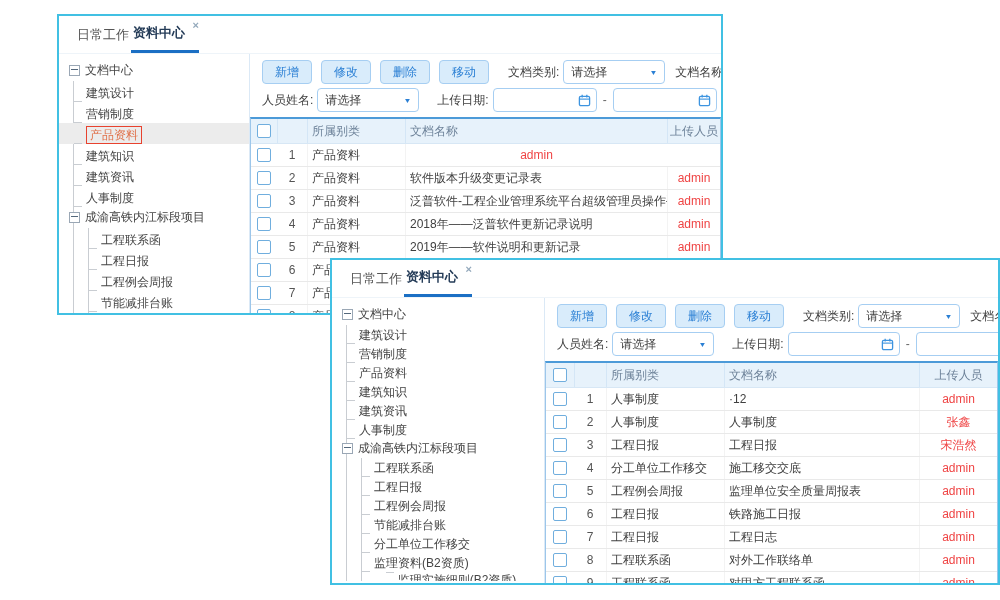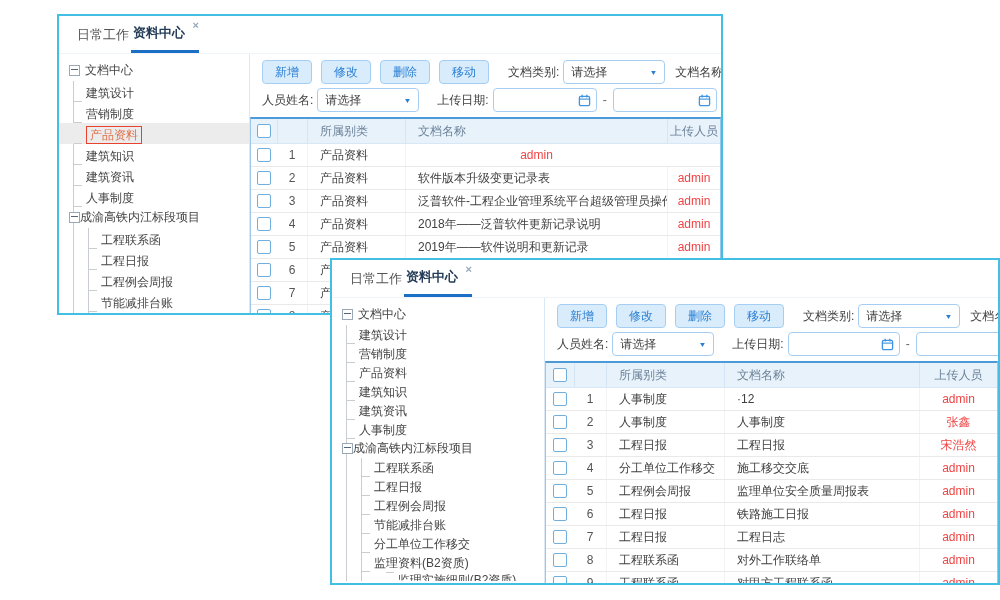--- a/index.html
+++ b/index.html
@@ -21,21 +21,21 @@
   .sidebar{flex:none;border-right:1px solid #dbe9f6;padding:5px 4px 11px 10px;font-size:12px;color:#444;overflow:hidden;}
   .win1 .sidebar{width:176px;}
   .win2 .sidebar{width:198px;}
   .troot{display:flex;align-items:center;gap:5px;height:22px;}
   .minusbox{width:9px;height:9px;border:1px solid #9aa7b5;background:#fff;position:relative;flex:none;box-sizing:content-box;}
   .minusbox::after{content:"";position:absolute;left:1px;right:1px;top:3px;border-top:1px solid #54687c;}
   .tkids{margin-left:4px;border-left:1px solid #c9cdd2;}
   .titem{display:flex;align-items:flex-end;height:21px;cursor:pointer;}
   .win2 .titem{height:19px;}
   .titem::before{content:"";width:8px;height:1px;background:#c9cdd2;margin-right:4px;flex:none;}
-  .tsub{display:flex;align-items:center;height:21px;margin-left:-5px;cursor:pointer;}
+  .tsub{display:flex;align-items:center;gap:5px;height:21px;margin-left:-5px;cursor:pointer;}
   .win2 .tsub{height:19px;}
   .tkids2{margin-left:14px;border-left:1px solid #c9cdd2;}
   .titem.sel{background:#ececec;margin-left:-15px;padding-left:15px;margin-right:-4px;}
   .titem.sel .tlabel{color:#e0714a;border:1px solid #e8422e;padding:0 3px;line-height:16px;}
   .titem.partial{height:9px;overflow:hidden;align-items:flex-start;justify-content:center;}
   .titem.partial .tlabel{line-height:16px;}
 
   
   .main{flex:1;display:flex;flex-direction:column;min-width:0;overflow:hidden;}
   .toolbar{padding:5px 0 0 12px;flex:none;}
@@ -55,21 +55,21 @@
 
   
   .table{flex:1;margin-top:2px;border-left:1px solid #9cc6ea;border-right:1px solid #9cc6ea;
          border-top:2px solid #4c9ad8;overflow:hidden;font-size:12px;}
   .gridrow{display:grid;align-items:center;border-bottom:1px solid #e9e9e9;height:22px;}
   .win1 .gridrow{grid-template-columns:26px 30px 98px 262px 1fr;}
   .win2 .gridrow{grid-template-columns:28px 32px 118px 195px 1fr;}
   .gridrow.head{background:#e7f2fb;color:#6d8299;height:24px;border-bottom:1px solid #d7e7f5;}
   .cell{display:flex;align-items:center;height:100%;overflow:hidden;white-space:nowrap;}
   .cc{justify-content:center;}
-  .cl{padding-left:12px;}
+  .cl{padding-left:4px;}
   .head .cell{border-left:1px solid #d4e6f6;}
   .head .cell:first-child{border-left:none;}
   .body-cell-border{border-left:1px solid #f3f3f3;}
   .num{color:#555;}
   .catc{color:#3f3f3f;}
   .namec{color:#3f3f3f;}
   .userc{color:#ef4444;}
   .cb{width:12px;height:12px;border:1px solid #70aede;border-radius:2px;background:#fff;flex:none;cursor:pointer;}
   .cal{flex:none;}
 </style>

